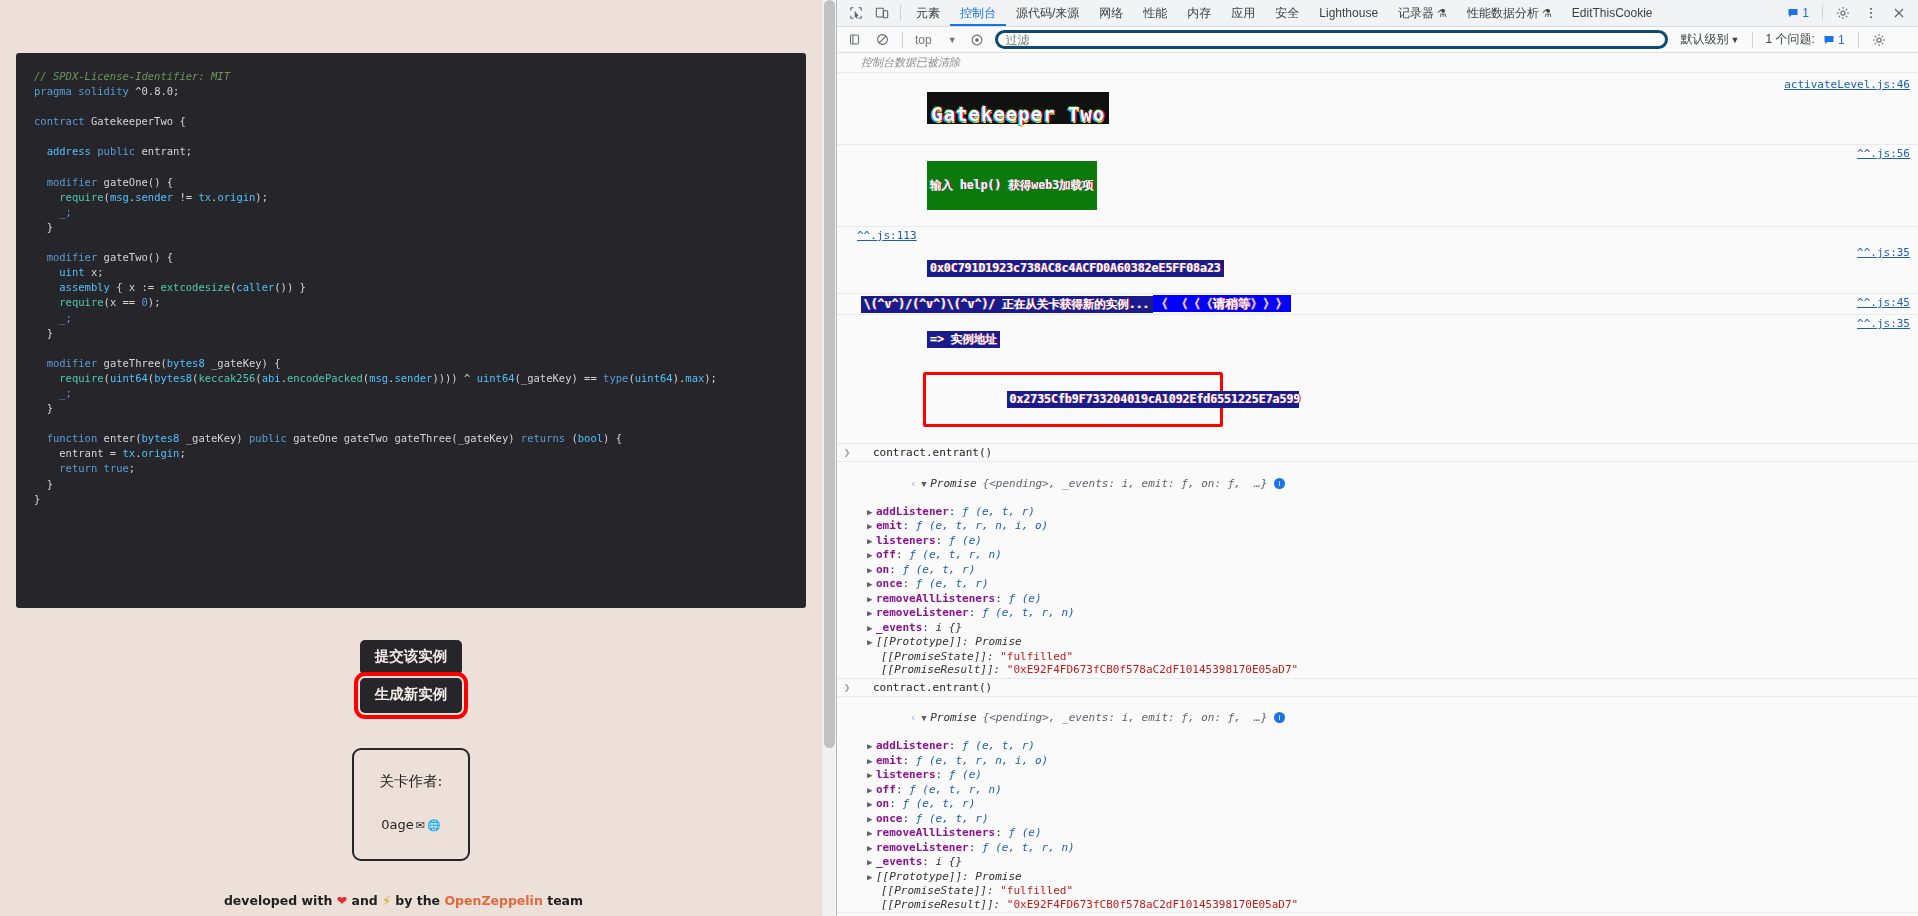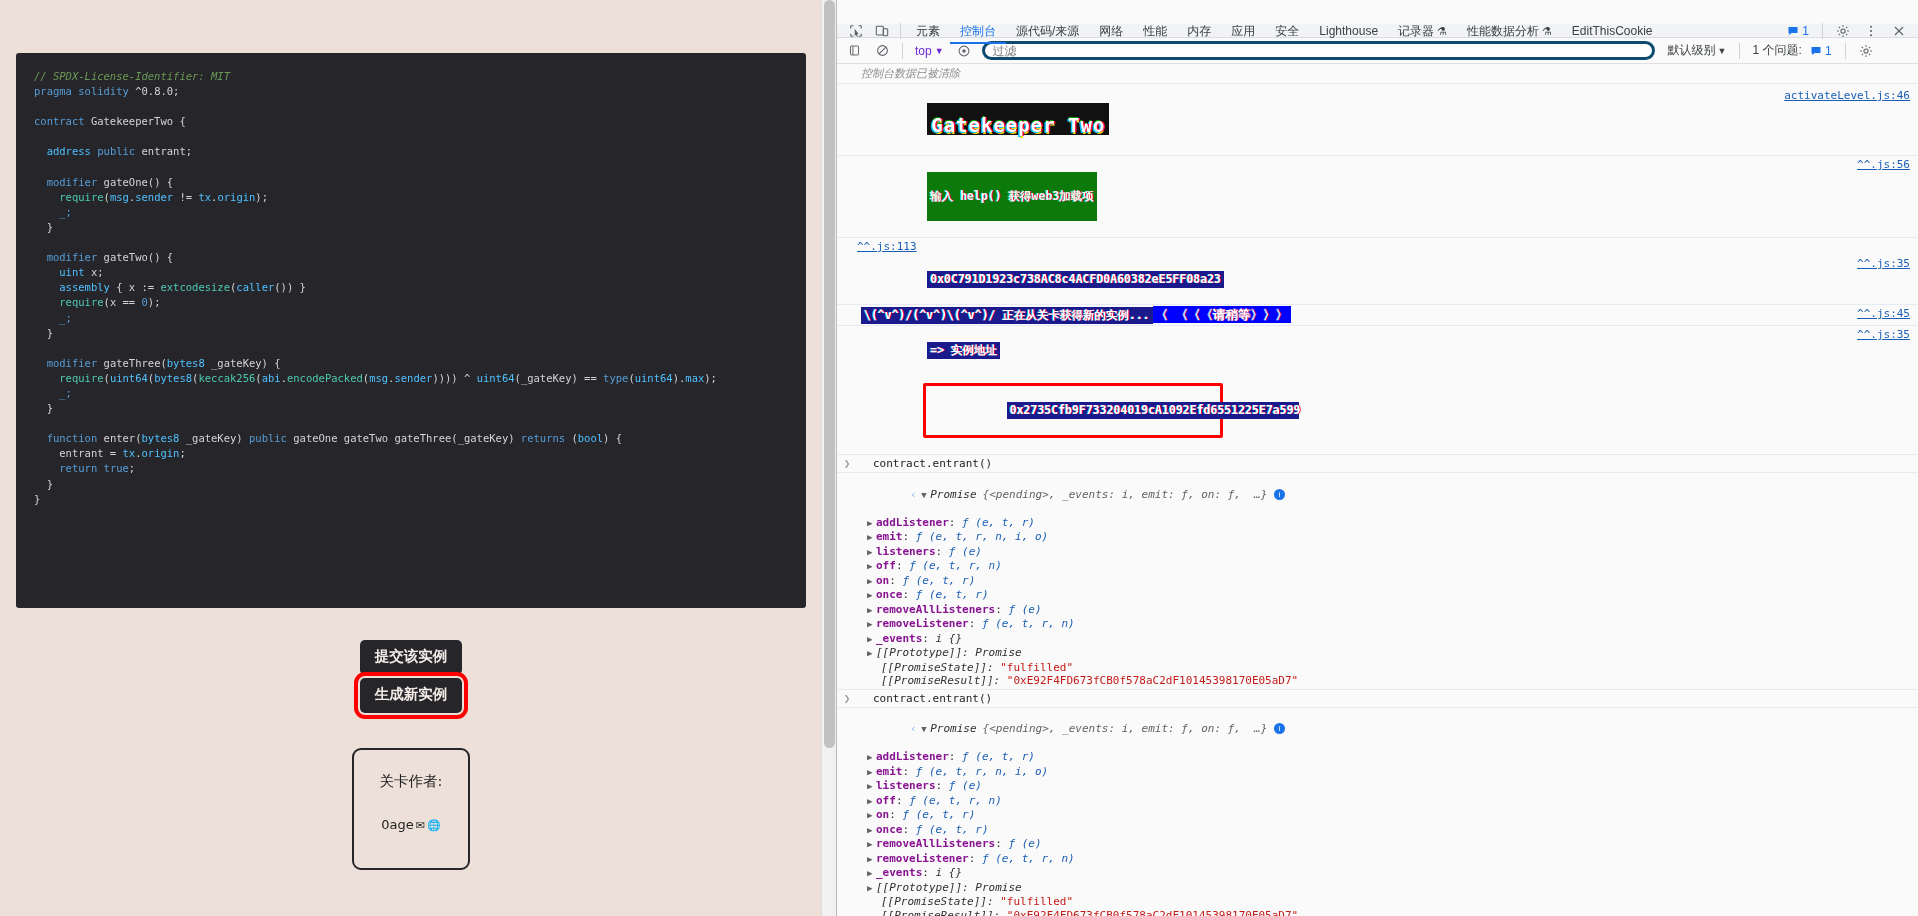--- a/index.html
+++ b/index.html
@@ -70,21 +70,21 @@
   }
   .eth-btn.highlight {
     outline: 4px solid #ff0000;
     outline-offset: 2px;
   }
   .author-box {
     margin: 35px auto 0 auto;
     width: 118px;
     border: 2px solid #26262a;
     border-radius: 9px;
-    padding: 22px 10px 36px 10px;
+    padding: 22px 10px 27px 10px;
     text-align: center;
     background: transparent;
   }
   .author-title {
     font-size: 14.5px;
     color: #1f1f1f;
     font-family: "DejaVu Sans", sans-serif;
     margin-bottom: 26px;
   }
   .author-name {
@@ -123,30 +123,29 @@
   }
 
   
   #devtools {
     width: 1081px; height: 916px;
     background: #fafafa;
     display: flex; flex-direction: column;
     font-family: "Liberation Sans", sans-serif;
   }
   .dt-tabbar {
-    height: 14px;
+    height: 27px;
     background: #f1f3f4;
     border-bottom: 1px solid #dadce0;
     display: flex; align-items: center;
     padding-left: 6px;
     font-size: 12px;
     color: #3c4043;
     flex: 0 0 auto;
     position: relative;
-    margin-top: 24px;
   }
   .dt-icbtn {
     width: 26px; height: 24px;
     display: flex; align-items: center; justify-content: center;
     color: #5f6368;
     cursor: pointer;
   }
   .dt-icbtn svg { display:block; }
   .dt-sep { width: 1px; height: 16px; background: #d0d2d4; margin: 0 5px; }
   .dt-tab {
@@ -177,23 +176,23 @@
     height: 26px;
     background: #fafafa;
     border-bottom: 1px solid #e0e0e0;
     display: flex; align-items: center;
     gap: 2px; padding: 0 4px;
     flex: 0 0 auto;
     font-size: 12px;
     color: #3c4043;
   }
   .ctx-select {
-    display: flex; align-items: center; gap: 3px;
+    display: flex; align-items: center; gap: 16px;
     padding: 0 5px; height: 20px; cursor: pointer;
-    color: #6d28d9; font-size: 12px;
+    color: #737373; font-size: 12px;
   }
   .filter-input {
     flex: 1;
     height: 19px;
     margin: 0 6px 0 3px;
     border: 3px solid #0c4a6e;
     border-radius: 10px;
     background: #fff;
     font-size: 12px;
     color: #8a8a8a;
@@ -368,20 +367,29 @@
         <button class="eth-btn highlight">生成新实例</button>
       </div>
 
       <div class="author-box">
         <div class="author-title">关卡作者:</div>
         <div class="author-name">
           <span>0age</span><span class="ic">✉</span><span class="ic">🌐</span>
         </div>
       </div>
 
+      <div class="footer-line">
+        <span>developed with</span>
+        <span class="heart">❤</span>
+        <span>and</span>
+        <span class="bolt">⚡</span>
+        <span>by the</span>
+        <a href="#">OpenZeppelin</a>
+        <span>team</span>
+      </div>
     </div>
 
     <div id="page-scrollbar">
       <div id="page-scroll-thumb"></div>
     </div>
   </div>
 
   <div id="devtools">
 
     <div class="dt-tabbar">

